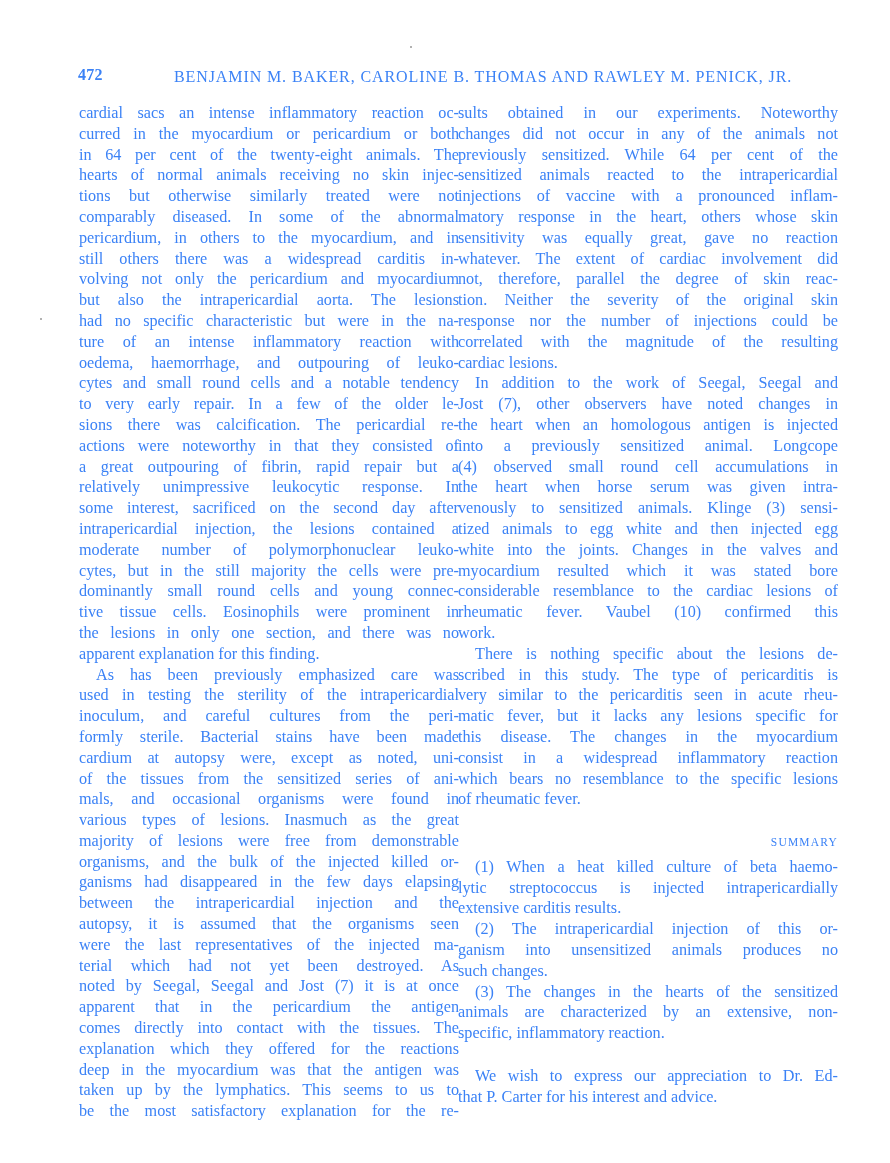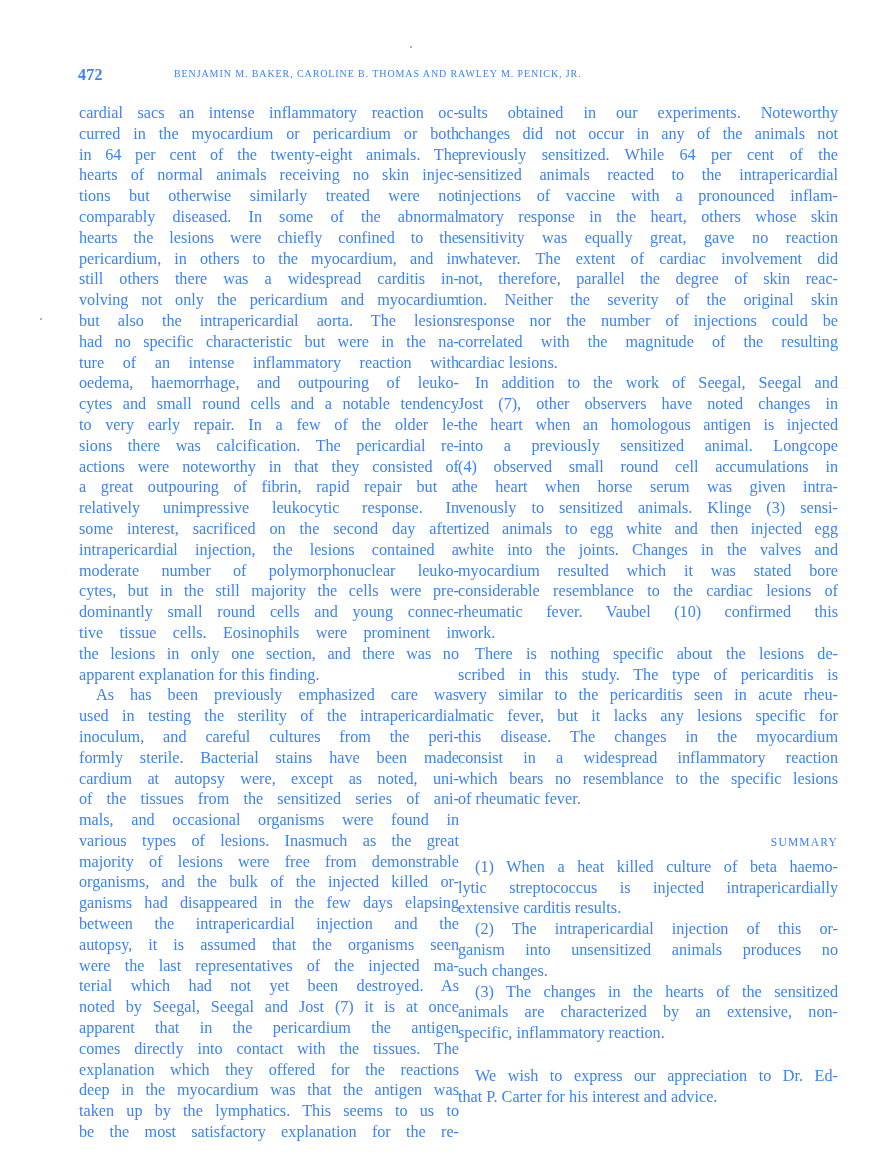--- a/index.html
+++ b/index.html
@@ -11,21 +11,21 @@
   }
   .header {
     position: absolute; top: 66px; left: 78px; width: 760px; height: 20px;
   }
   .page-number {
     position: absolute; left: 0; top: 0;
     font-size: 16px; font-weight: bold; letter-spacing: 0.2px;
   }
   .running-head {
     position: absolute; left: 96px; top: 2px;
-    font-size: 10px; letter-spacing: 0.9px; text-transform: uppercase;
+    font-size: 16px; letter-spacing: 0.9px; text-transform: uppercase;
   }
   .col {
     position: absolute; top: 103px; width: 380px;
     font-size: 16.2px; line-height: 20.8px;
   }
   .col-left { left: 79px; }
   .col-right { left: 458px; }
   .ln {
     display: block; height: 20.8px; white-space: nowrap;
     text-align: justify; text-align-last: justify;
@@ -51,21 +51,20 @@
     <span class="running-head">BENJAMIN M. BAKER, CAROLINE B. THOMAS AND RAWLEY M. PENICK, JR.</span>
   </div>
 
   <div class="col col-left" id="left-col">
       <span class="ln">cardial sacs an intense inflammatory reaction oc-</span>
       <span class="ln">curred in the myocardium or pericardium or both</span>
       <span class="ln">in 64 per cent of the twenty-eight animals.  The</span>
       <span class="ln">hearts of normal animals receiving no skin injec-</span>
       <span class="ln">tions but otherwise similarly treated were not</span>
       <span class="ln">comparably diseased.  In some of the abnormal</span>
-      <span class="ln">hearts the lesions were chiefly confined to the</span>
       <span class="ln">pericardium, in others to the myocardium, and in</span>
       <span class="ln">still others there was a widespread carditis in-</span>
       <span class="ln">volving not only the pericardium and myocardium</span>
       <span class="ln">but also the intrapericardial aorta.  The lesions</span>
       <span class="ln">had no specific characteristic but were in the na-</span>
       <span class="ln">ture of an intense inflammatory reaction with</span>
       <span class="ln">oedema, haemorrhage, and outpouring of leuko-</span>
       <span class="ln">cytes and small round cells and a notable tendency</span>
       <span class="ln">to very early repair.  In a few of the older le-</span>
       <span class="ln">sions there was calcification.  The pericardial re-</span>

